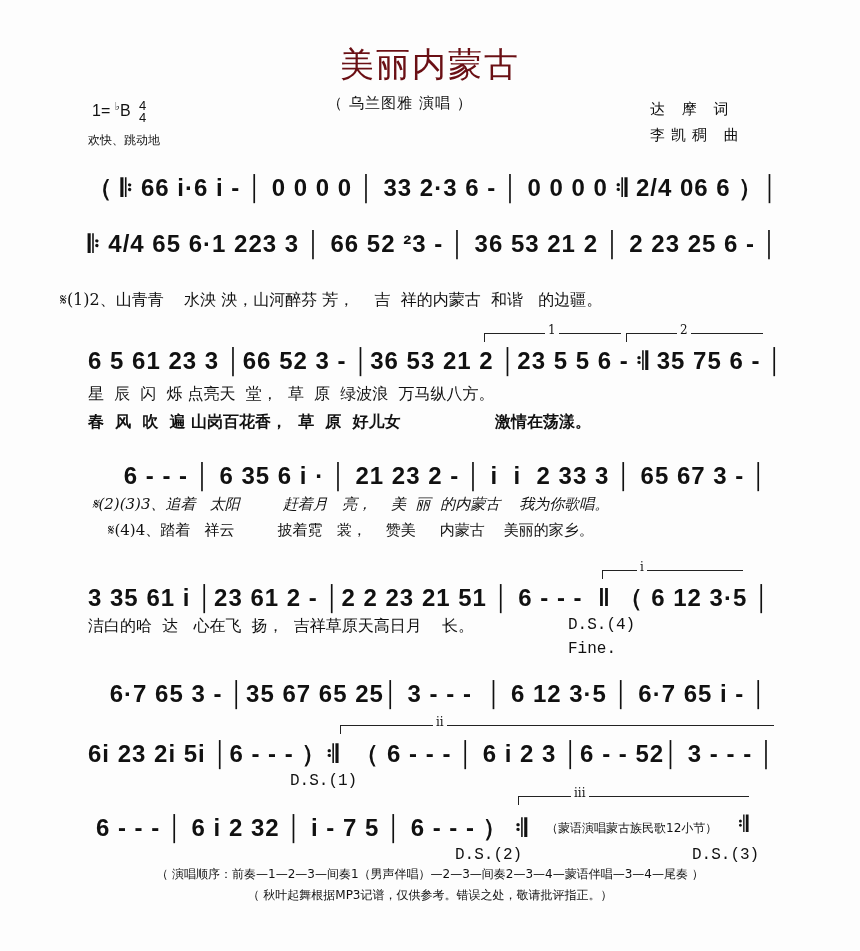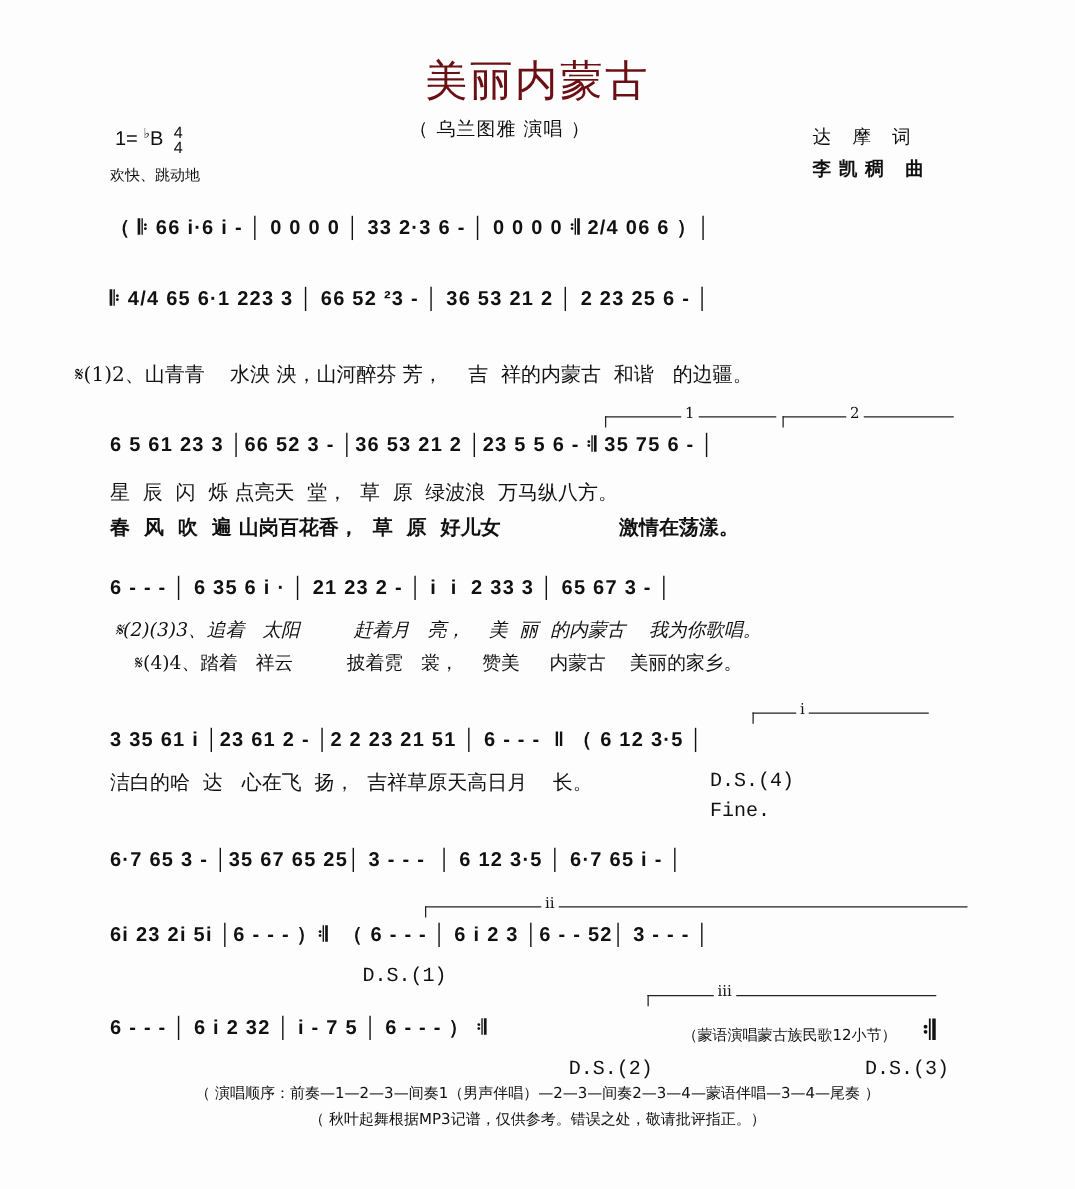--- a/index.html
+++ b/index.html
@@ -5,21 +5,21 @@
   html,body{margin:0;padding:0;background:#ffffff;}
   body{width:860px;height:951px;position:relative;overflow:hidden;font-family:"DejaVu Sans","Liberation Sans",sans-serif;color:#111;}
   .page{position:absolute;left:0;top:0;width:860px;height:951px;background:#fdfdfd;}
   .title{position:absolute;top:42px;left:0;width:860px;text-align:center;font-size:34px;color:#6a0f14;letter-spacing:2px;font-family:"DejaVu Sans",sans-serif;}
   .singer{position:absolute;top:94px;left:0;width:800px;text-align:center;font-size:15px;letter-spacing:1px;}
   .key{position:absolute;top:100px;left:92px;font-size:16px;font-family:"Liberation Sans",sans-serif;}
   .key .flat{font-size:11px;vertical-align:top;}
   .frac{display:inline-flex;flex-direction:column;align-items:center;line-height:12px;font-size:13px;vertical-align:middle;margin-left:4px;}
   .tempo{position:absolute;top:132px;left:88px;font-size:12px;}
   .credit{position:absolute;left:650px;font-size:15px;letter-spacing:6px;}
-  .line{position:absolute;left:88px;width:680px;height:30px;font-family:"Liberation Sans",sans-serif;font-weight:bold;font-size:16px;white-space:nowrap;letter-spacing:1px;}
+  .line{position:absolute;left:88px;width:680px;height:30px;font-family:"Liberation Sans",sans-serif;font-weight:bold;font-size:24px;white-space:nowrap;letter-spacing:1px;text-align:right;}
   .line span{white-space:pre;}
   .lyr{position:absolute;font-family:"DejaVu Serif","Liberation Serif",serif;font-size:16px;white-space:pre;letter-spacing:0px;}
   .bracket{position:absolute;border-top:1.5px solid #222;border-left:1.5px solid #222;height:8px;}
   .bracket .lbl{position:absolute;top:-11px;font-size:12px;background:#fdfdfd;padding:0 3px;font-family:"DejaVu Serif",serif;}
   .ds{position:absolute;font-family:"Liberation Mono","DejaVu Sans Mono",monospace;font-size:16px;}
   .note-bottom{position:absolute;left:0;width:860px;text-align:center;font-size:12px;}
 </style>
 </head>
 <body>
 
@@ -31,21 +31,21 @@
   <div class="key">
     <span>1=</span>
     <span class="flat">♭</span><span>B</span>
     <span class="frac">
       <span>4</span>
       <span>4</span>
     </span>
   </div>
   <div class="tempo">欢快、跳动地</div>
   <div class="credit" style="top:100px;">达 摩 词</div>
-  <div class="credit" style="top:126px;font-weight:bold;">李凯稠 曲</div>
+  <div class="credit" style="top:126px;">李凯稠 曲</div>
 
   <div class="line" style="top:172px;"><span>（ 𝄆 66 i·6 i - │ 0 0 0 0 │ 33 2·3 6 - │ 0 0 0 0 𝄇 2/4 06 6 ）│</span></div>
 
   <div class="line" style="top:230px;"><span>𝄆 4/4 65 6·1 223 3 │ 66 52 ²3 - │ 36 53 21 2 │ 2 23 25 6 - │</span></div>
   <div class="lyr" style="top:290px;left:60px;">𝄋(1)2、山青青    水泱 泱，山河醉芬 芳，    吉  祥的内蒙古  和谐   的边疆。</div>
 
   <div class="bracket" style="top:333px;left:484px;width:136px;">
       <span class="lbl" style="left:60px;">1</span>
     </div>
   <div class="bracket" style="top:333px;left:626px;width:136px;">

